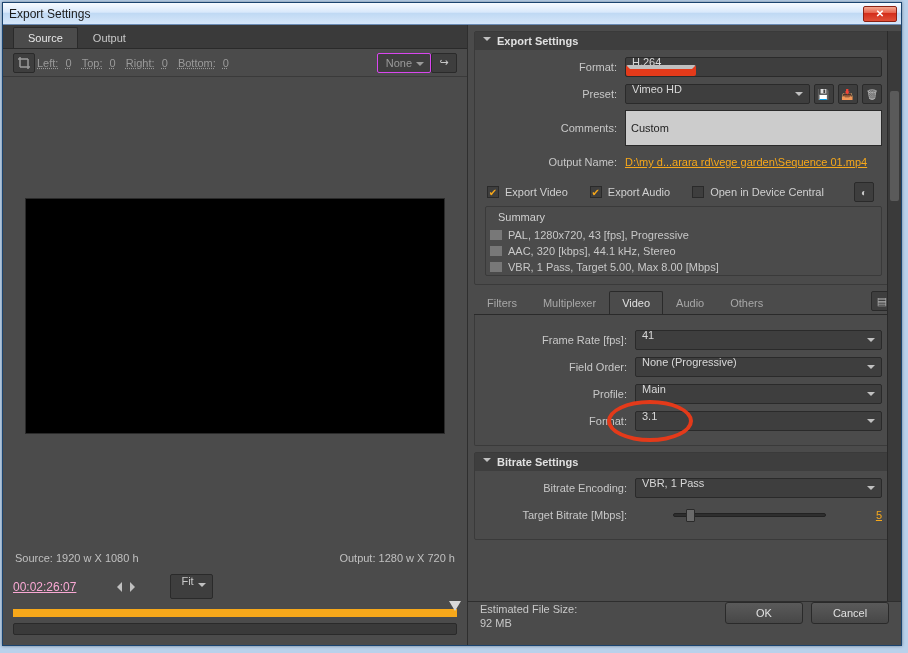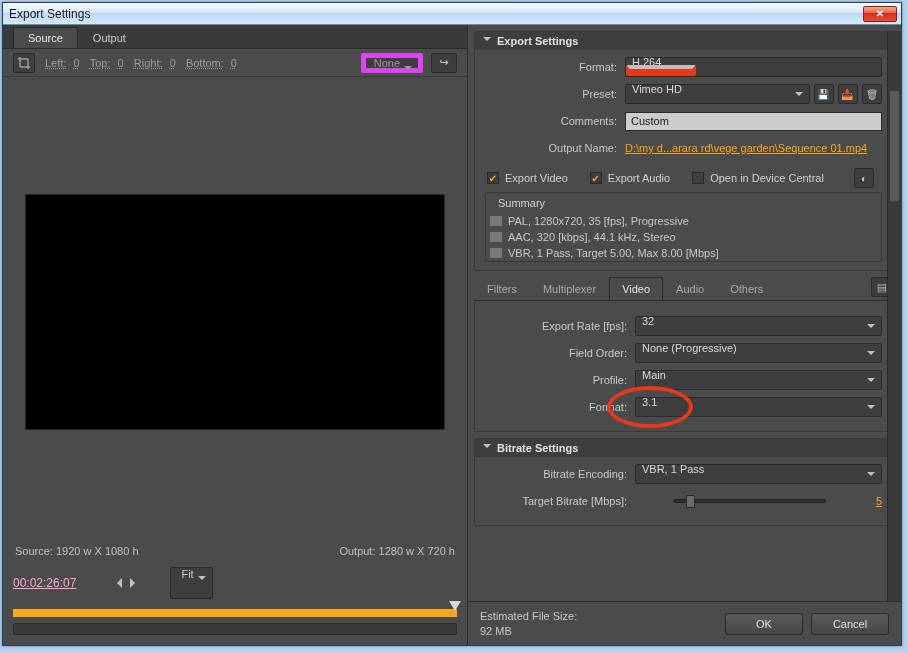--- a/index.html
+++ b/index.html
@@ -6,69 +6,69 @@
 body { background: #b9d1eb; width: 908px; height: 653px; overflow: hidden; }
 .window { width: 900px; height: 644px; margin: 2px; background: #4b4b4b; border: 1px solid #1b446f; box-shadow: 0 0 3px rgba(0,0,0,.4); display: flex; flex-direction: column; }
 .titlebar { height: 22px; background: linear-gradient(#f7fbff,#d8e8fb 45%,#bed8f3 46%,#d6e7fa); display: flex; align-items: center; padding: 0 4px; border-bottom: 1px solid #6a8bb4; }
 .titlebar-text { font-size: 12px; color: #1a1a1a; flex: 1; padding-left: 2px; }
 .close-btn { width: 34px; height: 16px; background: linear-gradient(#f4a890,#e65d47 45%,#d42d1a 46%,#e05038); border: 1px solid #8b2113; border-radius: 2px; display: flex; align-items: center; justify-content: center; color: #fff; font-size: 10px; font-weight: bold; cursor: pointer; }
 .body { flex: 1; display: flex; background: #4b4b4b; }
 .left-panel { width: 465px; display: flex; flex-direction: column; border-right: 1px solid #2e2e2e; }
 .tabstrip { height: 24px; background: #3a3a3a; display: flex; align-items: flex-end; padding-left: 10px; border-bottom: 1px solid #2a2a2a; }
 .tab { padding: 4px 14px; font-size: 11px; color: #c8c8c8; background: #3a3a3a; border: 1px solid transparent; border-bottom: none; cursor: pointer; }
 .tab.active { background: #4b4b4b; border-color: #2a2a2a; color: #e8e8e8; border-radius: 2px 2px 0 0; }
-.crop-row { height: 28px; display: flex; align-items: center; gap: 8px; padding: 0 10px; color: #9a9a9a; font-size: 11px; border-bottom: 1px solid #3a3a3a; }
+.crop-row { height: 28px; display: flex; align-items: center; padding: 0 10px; color: #9a9a9a; font-size: 11px; border-bottom: 1px solid #3a3a3a; }
 .crop-btn { width: 22px; height: 20px; background: #3e3e3e; border: 1px solid #2a2a2a; border-radius: 2px; display: flex; align-items: center; justify-content: center; cursor: pointer; }
 .crop-vals span { text-decoration: underline dotted; margin: 0 2px; }
-.mini-select { height: 20px; background: #3e3e3e; border: 5px solid #d946ef; border-radius: 2px; padding: 0 18px 0 8px; font-size: 11px; color: #9a9a9a; display: flex; align-items: center; position: relative; margin-left: auto; cursor: pointer; }
+.mini-select { height: 20px; background: #3e3e3e; border: 1px solid #d946ef; border-radius: 2px; padding: 0 18px 0 8px; font-size: 11px; color: #9a9a9a; display: flex; align-items: center; position: relative; margin-left: auto; cursor: pointer; }
 .mini-select::after { content: ""; position: absolute; right: 6px; top: 8px; border: 4px solid transparent; border-top-color: #9a9a9a; }
 .reset-btn { width: 26px; height: 20px; background: #3e3e3e; border: 1px solid #2a2a2a; border-radius: 2px; display: flex; align-items: center; justify-content: center; cursor: pointer; color:#c8c8c8; }
 .preview-area { flex: 1; display: flex; flex-direction: column; padding: 8px 10px 4px; }
 .preview-canvas-wrap { flex: 1; display: flex; align-items: center; justify-content: center; }
 .preview-canvas { width: 420px; height: 236px; background: #000; border: 1px solid #2a2a2a; }
 .dims-row { display: flex; justify-content: space-between; font-size: 11px; color: #c0c0c0; padding: 6px 2px 2px; }
 .transport { padding: 4px 10px 10px; }
 .tc-row { display: flex; align-items: center; gap: 8px; }
 .timecode { color: #f9a8d4; font-size: 12px; text-decoration: underline; }
 .tri { width: 0; height: 0; border: 5px solid transparent; cursor: pointer; }
 .tri.left { border-right-color: #c0c0c0; }
 .tri.right { border-left-color: #c0c0c0; }
-.zoom-select { height: 32px; background: #3e3e3e; border: 1px solid #2a2a2a; border-radius: 2px; padding: 0 18px 0 10px; font-size: 11px; color: #c8c8c8; position: relative; cursor: pointer; }
+.zoom-select { height: 25px; background: #3e3e3e; border: 1px solid #2a2a2a; border-radius: 2px; padding: 0 18px 0 10px; font-size: 11px; color: #c8c8c8; position: relative; cursor: pointer; }
 .zoom-select::after { content: ""; position: absolute; right: 6px; top: 8px; border: 4px solid transparent; border-top-color: #c0c0c0; }
 .timeline { margin-top: 10px; height: 8px; background: #f7a81a; position: relative; }
 .playhead { position: absolute; right: -4px; top: -8px; width: 0; height: 0; border: 6px solid transparent; border-top: 10px solid #d8d8d8; }
 .scroll-track { margin-top: 6px; height: 12px; background: #3a3a3a; border: 1px solid #2a2a2a; border-radius: 2px; }
 
 .right-panel { flex: 1; display: flex; flex-direction: column; background: #4b4b4b; }
 .rp-scroll { flex: 1; overflow: hidden; padding: 6px 8px 0 6px; position: relative; }
 .section { background: #4b4b4b; border: 1px solid #3a3a3a; border-radius: 2px; margin-bottom: 6px; }
 .section-head { background: #3e3e3e; padding: 3px 8px; font-size: 11px; font-weight: bold; color: #e0e0e0; display:flex; align-items:center; gap:6px;}
 .section-head .tri-d { width:0;height:0;border:4px solid transparent;border-top-color:#c0c0c0;}
 .section-body { padding: 6px 10px 8px; }
 .form-row { display: flex; align-items: center; margin-bottom: 5px; min-height: 22px; }
 .form-label { width: 140px; text-align: right; font-size: 11px; color: #c8c8c8; padding-right: 8px; }
 .select { flex: 1; height: 20px; background: #3e3e3e; border: 1px solid #2a2a2a; border-radius: 2px; padding: 0 18px 10px 6px; font-size: 11px; color: #d8d8d8; display: flex; align-items: center; position: relative; cursor: pointer; }
 .select::after { content: ""; position: absolute; right: 6px; top: 7px; border: 4px solid transparent; border-top-color: #c0c0c0; }
-.text-input { flex: 1; height: 19px; background: #cccccc; border: 1px solid #2a2a2a; padding: 0 5px; font-size: 11px; color: #222; }
+.text-input { flex: 1; height: 36px; background: #cccccc; border: 1px solid #2a2a2a; padding: 0 5px; font-size: 11px; color: #222; }
 .icon-sq { width: 20px; height: 20px; background: #3e3e3e; border: 1px solid #2a2a2a; border-radius: 2px; margin-left: 4px; display: flex; align-items: center; justify-content: center; cursor: pointer; color:#c8c8c8; font-size:10px;}
 .link-text { color: #f7a81a; font-size: 11px; text-decoration: underline; cursor: pointer; flex:1;}
 .cb-row { display: flex; align-items: center; gap: 6px; font-size: 11px; color: #d0d0d0; padding: 4px 8px; }
 .cb { width: 12px; height: 12px; background: #3e3e3e; border: 1px solid #2a2a2a; display: inline-flex; align-items: center; justify-content: center; font-size: 10px; color: #f7a81a; cursor:pointer;}
 .summary-item { font-size: 11px; color: #c8c8c8; padding: 2px 0 2px 22px; position: relative; }
 .summary-item::before { content: ""; width: 12px; height: 10px; position: absolute; left: 4px; top: 3px; background: #787878; }
 .subtabs { height: 24px; display: flex; border-bottom: 1px solid #2a2a2a; }
 .subtab { padding: 5px 12px 3px; font-size: 11px; color: #a8a8a8; border: 1px solid transparent; border-bottom: none; cursor: pointer; }
 .subtab.active { background: #4b4b4b; border-color: #2a2a2a; color: #e0e0e0; border-radius: 2px 2px 0 0; }
 .flyout { width: 22px; height: 20px; margin-left: auto; background: #3e3e3e; border:1px solid #2a2a2a; border-radius:2px; display:flex;align-items:center;justify-content:center;cursor:pointer;color:#b0b0b0;font-size:11px;}
 .video-settings .form-label { width: 150px; }
 .slider-row { display: flex; align-items: center; gap: 32px; }
 .slider-track { flex: 1; height: 4px; background: #2e2e2e; border: 1px solid #222; border-radius: 2px; position: relative; margin: 0 6px; }
 .slider-thumb { position: absolute; top: -5px; width: 9px; height: 13px; background: #6a6a6a; border: 1px solid #2a2a2a; border-radius: 1px; cursor: pointer; }
 .slider-val { color: #f7a81a; font-size: 11px; text-decoration: underline; width: 18px; text-align: right;}
-.result-row { height: 44px; border-top: 1px solid #2e2e2e; display: flex; align-items: center; padding: 0 12px; background: #4b4b4b; }
+.result-row { height: 44px; border-top: 1px solid #2e2e2e; display: flex; align-items: flex-start; padding: 0 12px; background: #4b4b4b; }
 .btn { width: 78px; height: 22px; background: linear-gradient(#5a5a5a,#474747); border: 1px solid #2a2a2a; border-radius: 3px; color: #e0e0e0; font-size: 11px; cursor: pointer; display:flex;align-items:center;justify-content:center; margin-left: 8px; }
 .red-under { position: relative; }
 .red-under::after { content: ""; position: absolute; left: 0; bottom: -4px; width: 62px; height: 3px; background: #e43a1a; border-radius: 2px; }
 .red-circle { position: absolute; border: 4px solid #e43a1a; border-radius: 50%; width: 86px; height: 42px; pointer-events:none; }
 .vscroll { position:absolute; right:0; top:6px; bottom:0; width:14px; background:#3a3a3a; border-left:1px solid #2a2a2a;}
 .vscroll-thumb{ position:absolute; left:2px; right:2px; top:60px; height:110px; background:#5a5a5a; border-radius:2px;}
 .summary-block{border:1px solid #3a3a3a; border-radius:2px; margin:0 0 0 0;}
 </style>
 </head>
 <body>
@@ -165,42 +165,42 @@
               <span style="width:10px"></span>
               <span class="cb"></span>
                 <span>Open in Device Central</span>
               <div class="icon-sq" style="margin-left:auto">◐</div>
             </div>
             <div class="summary-block">
               <div class="cb-row" style="font-weight:normal;padding-left:6px">
                   <span class="tri-d"></span>
                   <span>Summary</span>
                 </div>
-              <div class="summary-item">PAL, 1280x720, 35 [fps], Progressive</div>
+              <div class="summary-item">PAL, 1280x720, 43 [fps], Progressive</div>
               <div class="summary-item">AAC, 320 [kbps], 44.1 kHz, Stereo</div>
               <div class="summary-item">VBR, 1 Pass, Target 5.00, Max 8.00 [Mbps]</div>
             </div>
           </div>
         </div>
 
         <div class="subtabs">
           <div class="subtab">Filters</div>
           <div class="subtab">Multiplexer</div>
           <div class="subtab active">Video</div>
           <div class="subtab">Audio</div>
           <div class="subtab">Others</div>
           <div class="flyout">▤</div>
         </div>
 
         <div class="section video-settings" style="border-top:none;border-radius:0 0 2px 2px;position:relative">
           <div class="section-body" style="padding-top:14px">
             <div class="form-row">
-                <div class="form-label">Export Rate [fps]:</div>
-                <div class="select">
-                  <span>32</span>
+                <div class="form-label">Frame Rate [fps]:</div>
+                <div class="select">
+                  <span>41</span>
                 </div>
               </div>
             <div class="form-row">
                 <div class="form-label">Field Order:</div>
                 <div class="select">
                   <span>None (Progressive)</span>
                 </div>
               </div>
             <div class="form-row">
                 <div class="form-label">Profile:</div>

